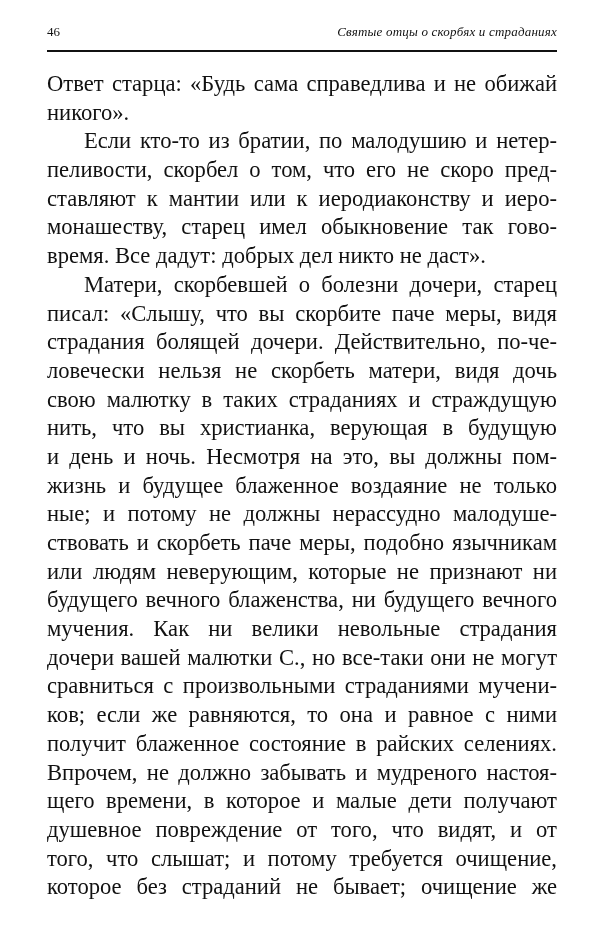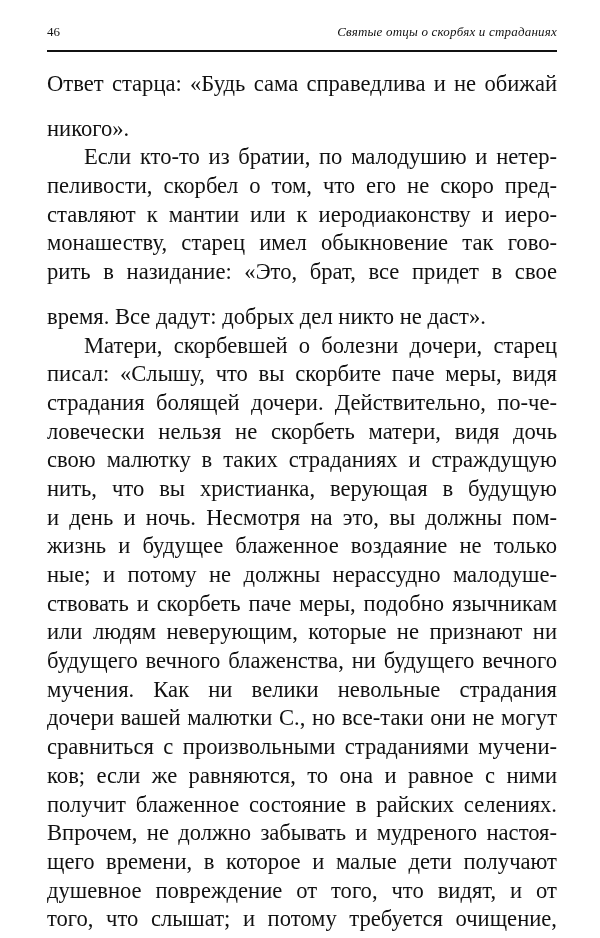--- a/index.html
+++ b/index.html
@@ -3,39 +3,38 @@
 <meta charset="utf-8">
 <style>
   html, body { margin:0; padding:0; background:#ffffff; }
   body { width:600px; height:938px; position:relative; overflow:hidden; color:#111; }
   .page { position:absolute; left:47px; top:0; width:510px; }
   .header { position:absolute; top:22px; left:0; width:510px; height:28px; border-bottom:2px solid #111; font-family:"Liberation Serif", serif; font-size:13px; }
   .page-num { position:absolute; left:0; top:2px; }
   .running-title { position:absolute; right:0; top:2px; font-style:italic; letter-spacing:0.2px; }
   .body-text { position:absolute; top:70px; left:0; width:510px; font-family:"Liberation Serif", serif; font-size:22.6px; line-height:28.7px; }
   .line { display:block; white-space:nowrap; text-align:justify; text-align-last:justify; height:28.7px; }
-  .line.last { text-align-last:left;margin-top:16px; }
+  .line.last { text-align-last:left; }
   .line.indent { padding-left:37px; }
 </style>
 </head>
 <body>
 
 <div class="page">
   <div class="header">
     <span class="page-num">46</span>
     <span class="running-title">Святые отцы о скорбях и страданиях</span>
   </div>
   <div class="body-text" id="body-text">
       <span class="line">Ответ старца: «Будь сама справедлива и не обижай</span>
       <span class="line last">никого».</span>
       <span class="line indent">Если кто-то из братии, по малодушию и нетер-</span>
       <span class="line">пеливости, скорбел о том, что его не скоро пред-</span>
       <span class="line">ставляют к мантии или к иеродиаконству и иеро-</span>
       <span class="line">монашеству, старец имел обыкновение так гово-</span>
-      <span class="line">рить в назидание: «Это, брат, все придет в свое</span>
       <span class="line last">время. Все дадут: добрых дел никто не даст».</span>
       <span class="line indent">Матери, скорбевшей о болезни дочери, старец</span>
       <span class="line">писал: «Слышу, что вы скорбите паче меры, видя</span>
       <span class="line">страдания болящей дочери. Действительно, по-че-</span>
       <span class="line">ловечески нельзя не скорбеть матери, видя дочь</span>
       <span class="line">свою малютку в таких страданиях и страждущую</span>
       <span class="line">нить, что вы христианка, верующая в будущую</span>
       <span class="line">и день и ночь. Несмотря на это, вы должны пом-</span>
       <span class="line">жизнь и будущее блаженное воздаяние не только</span>
       <span class="line">ные; и потому не должны нерассудно малодуше-</span>

